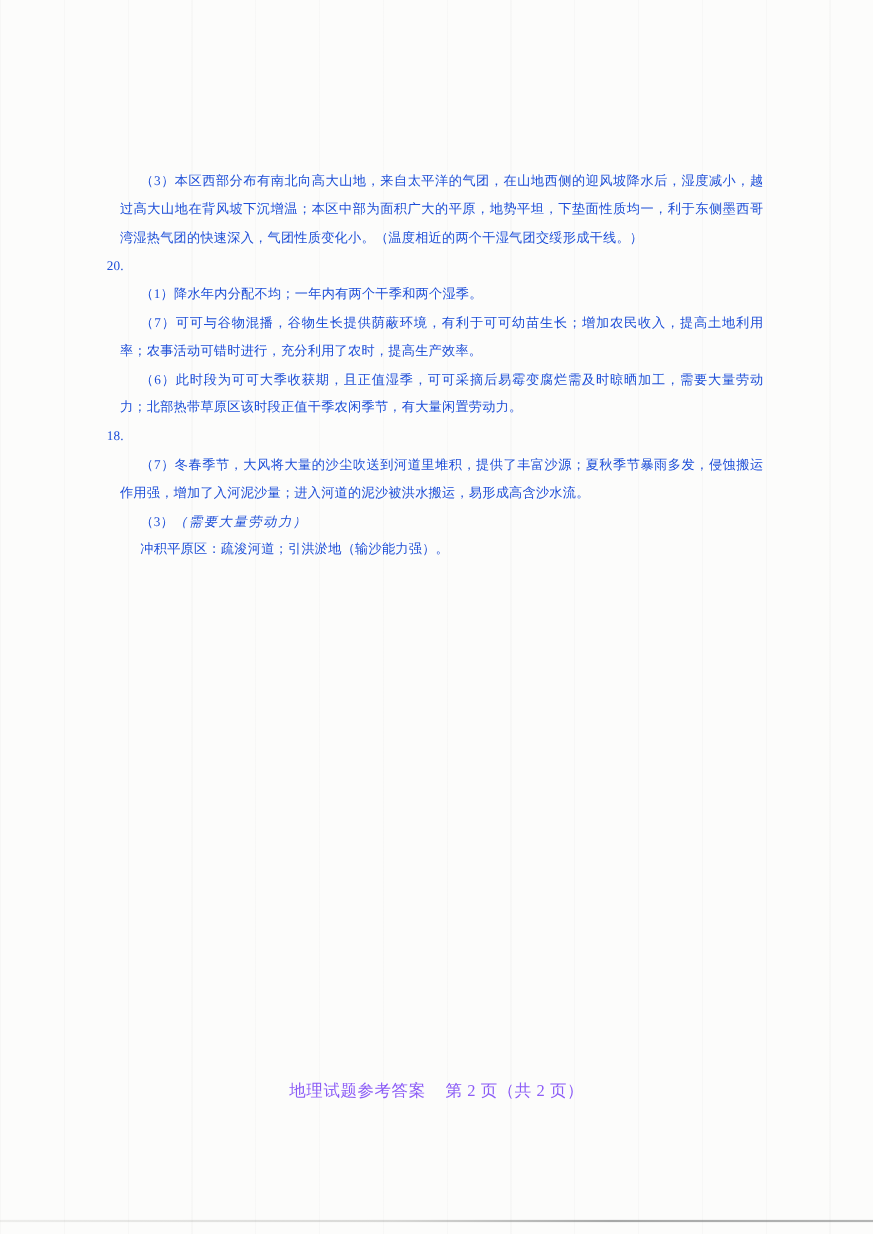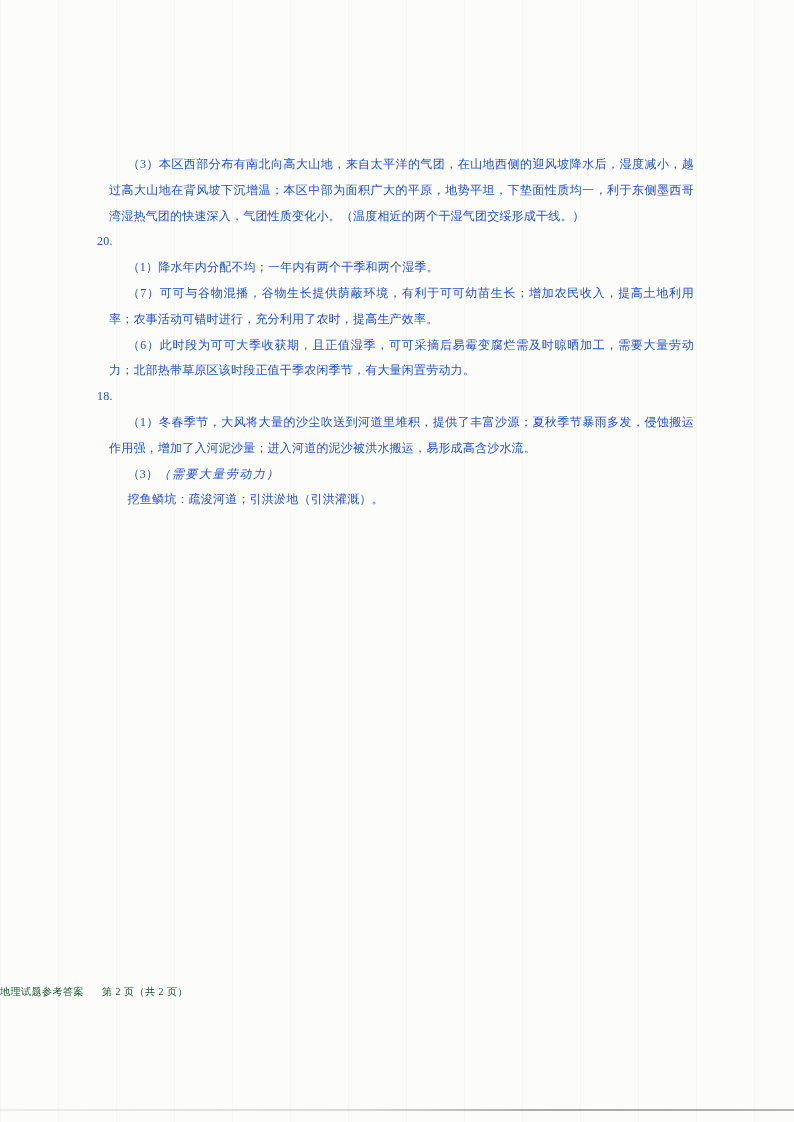--- a/index.html
+++ b/index.html
@@ -71,22 +71,23 @@
   }
   .kai {
     font-style: italic;
     letter-spacing: 1.5px;
   }
   .footer {
     position: absolute;
     left: 0;
     right: 0;
     top: 982px;
-    color: #14532d;
-    font-size: 10px;
+    text-align: center;
+    color: #8b5cf6;
+    font-size: 15px;
     line-height: 20px;
     letter-spacing: 0.5px;
   }
   .footer .gap {
     display: inline-block;
     width: 18px;
   }
 </style>
 </head>
 <body>
@@ -94,23 +95,23 @@
 <div class="page">
   <div class="scan-streaks"></div>
 
   <div class="content">
     <p class="answer">（3）本区西部分布有南北向高大山地，来自太平洋的气团，在山地西侧的迎风坡降水后，湿度减小，越过高大山地在背风坡下沉增温；本区中部为面积广大的平原，地势平坦，下垫面性质均一，利于东侧墨西哥湾湿热气团的快速深入，气团性质变化小。（温度相近的两个干湿气团交绥形成干线。）</p>
     <p class="qnum">20.</p>
     <p class="answer">（1）降水年内分配不均；一年内有两个干季和两个湿季。</p>
     <p class="answer">（7）可可与谷物混播，谷物生长提供荫蔽环境，有利于可可幼苗生长；增加农民收入，提高土地利用率；农事活动可错时进行，充分利用了农时，提高生产效率。</p>
     <p class="answer">（6）此时段为可可大季收获期，且正值湿季，可可采摘后易霉变腐烂需及时晾晒加工，需要大量劳动力；北部热带草原区该时段正值干季农闲季节，有大量闲置劳动力。</p>
     <p class="qnum">18.</p>
-    <p class="answer">（1）冬春季节，大风将大量的沙尘吹送到河道里堆积，提供了丰富沙源；夏秋季节暴雨多发，侵蚀搬运作用强，增加了入河泥沙量；进入河道的泥沙被洪水搬运，易形成高含沙水流。</p>
+    <p class="answer">（7）冬春季节，大风将大量的沙尘吹送到河道里堆积，提供了丰富沙源；夏秋季节暴雨多发，侵蚀搬运作用强，增加了入河泥沙量；进入河道的泥沙被洪水搬运，易形成高含沙水流。</p>
     <p class="note"><span>（3）</span><span class="kai">（需要大量劳动力）</span></p>
-    <p class="answer">挖鱼鳞坑：疏浚河道；引洪淤地（引洪灌溉）。</p>
+    <p class="answer">冲积平原区：疏浚河道；引洪淤地（输沙能力强）。</p>
   </div>
 
   <div class="footer">
     <span>地理试题参考答案</span><span class="gap"></span><span>第 2 页（共 2 页）</span>
   </div>
 
   <div class="scan-bottom-edge"></div>
 </div>
 
 </body></html>

